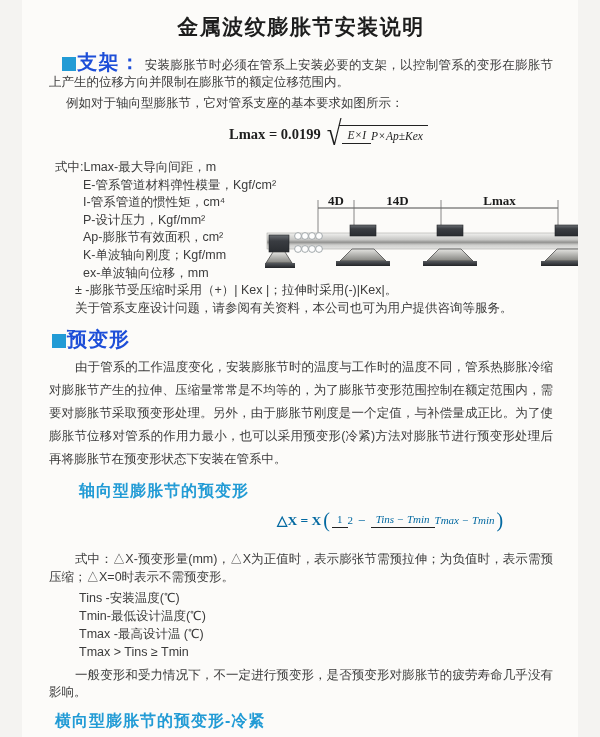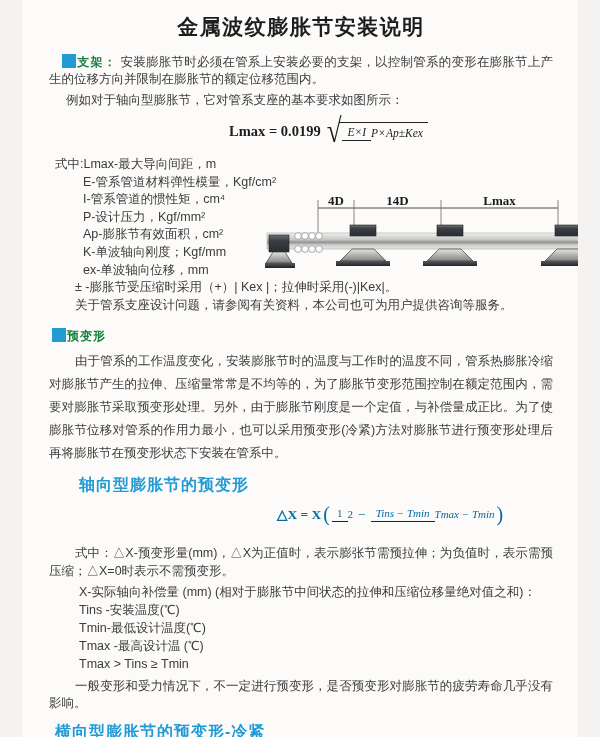--- a/index.html
+++ b/index.html
@@ -13,21 +13,21 @@
 
   .doc-title {
     text-align:center; font-size:21px; font-weight:bold; color:#1d1d1d;
     letter-spacing:1.5px; margin:4px 0 14px 0; line-height:26px;
   }
 
   .marker {
     display:inline-block; width:14px; height:14px; background:#229bd5;
     vertical-align:-2px; margin-right:1px;
   }
-  .sec-title { color:#15803d; font-size:12px; font-weight:bold; letter-spacing:1px; }
+  .sec-title { color:#1d4ed8; font-size:20px; font-weight:bold; letter-spacing:1px; }
 
   .para { margin:0; text-align:justify; }
   .intro  { text-indent:13px; margin-top:2px; }
   .example{ text-indent:17px; margin-top:4px; }
 
   
   .formula1 {
     margin:9px 0 2px 180px; display:flex; align-items:center;
     font-family:"Liberation Serif", serif; color:#1e1e1e;
   }
@@ -129,21 +129,20 @@
       <span class="frac small">
         <span class="num">Tins − Tmin</span>
         <span class="den">Tmax − Tmin</span>
       </span>
       <span class="bigparen">)</span>
     </div>
 
     <p class="para explain">式中：△X-预变形量(mm)，△X为正值时，表示膨张节需预拉伸；为负值时，表示需预压缩；△X=0时表示不需预变形。</p>
 
     <div class="params">
-        <div>X-实际轴向补偿量 (mm) (相对于膨胀节中间状态的拉伸和压缩位移量绝对值之和)：</div>
         <div>Tins -安装温度(℃)</div>
         <div>Tmin-最低设计温度(℃)</div>
         <div>Tmax -最高设计温 (℃)</div>
         <div>Tmax &gt; Tins ≥ Tmin</div>
       </div>
 
     <p class="para axial-note">一般变形和受力情况下，不一定进行预变形，是否预变形对膨胀节的疲劳寿命几乎没有影响。</p>
 
     <div class="sub-title lateral">横向型膨胀节的预变形-冷紧</div>
 

